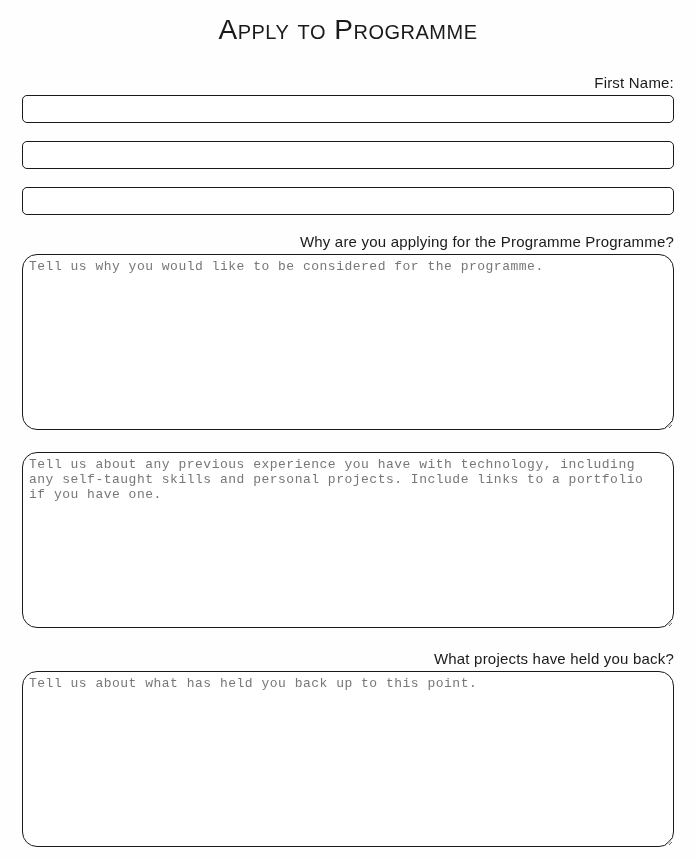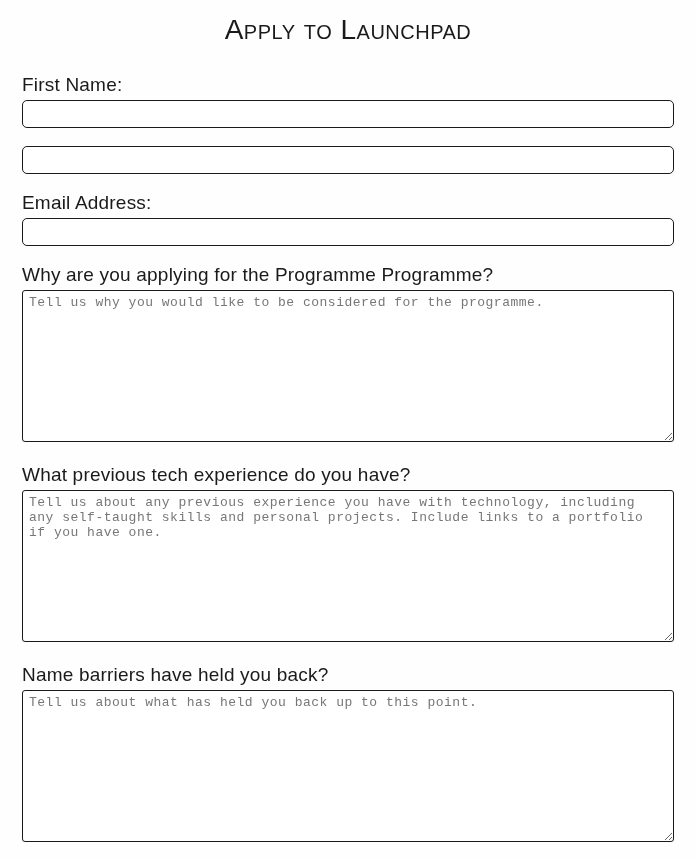--- a/index.html
+++ b/index.html
@@ -22,79 +22,78 @@
       letter-spacing: 0.5px;
       margin-bottom: 28px;
       margin-top: 4px;
       color: #1a1a1a;
     }
     .field-group {
       margin-bottom: 18px;
     }
     label {
       display: block;
-      font-size: 19px;
+      font-size: 15px;
       font-weight: 400;
       color: #1a1a1a;
       margin-bottom: 4px;
       letter-spacing: 0.2px;
+      text-align: right;
     }
     input[type="text"] {
       width: 100%;
       height: 28px;
       border: 1px solid #1a1a1a;
       border-radius: 5px;
       padding: 2px 6px;
       font-size: 14px;
       background: #fff;
     }
     textarea {
       width: 100%;
-      height: 152px;
+      height: 176px;
       border: 1px solid #1a1a1a;
-      border-radius: 3px;
+      border-radius: 15px;
       padding: 4px 6px;
       font-family: 'Courier New', monospace;
       font-size: 13px;
       letter-spacing: 0.5px;
       color: #333;
       background: #fff;
       resize: both;
     }
     textarea::placeholder {
       color: #777;
       font-family: 'Courier New', monospace;
       letter-spacing: 0.5px;
     }
   </style>
 </head>
 <body>
 
-<h1>Apply to Launchpad</h1>
+<h1>Apply to Programme</h1>
 
 <div class="field-group">
   <label>First Name:</label>
   <input type="text" value="" style="">
 </div>
 
 <div class="field-group">
   <input type="text" value="" style="">
 </div>
 
 <div class="field-group">
-  <label>Email Address:</label>
   <input type="text" value="" style="">
 </div>
 
 <div class="field-group">
   <label>Why are you applying for the Programme Programme?</label>
   <textarea placeholder="Tell us why you would like to be considered for the programme." style=""></textarea>
 </div>
 
 <div class="field-group">
-  <label>What previous tech experience do you have?</label>
   <textarea placeholder="Tell us about any previous experience you have with technology, including any self-taught skills and personal projects. Include links to a portfolio if you have one." style=""></textarea>
 </div>
 
 <div class="field-group">
-  <label>Name barriers have held you back?</label>
+  <label>What projects have held you back?</label>
   <textarea placeholder="Tell us about what has held you back up to this point." style=""></textarea>
 </div>
 
 </body></html>

